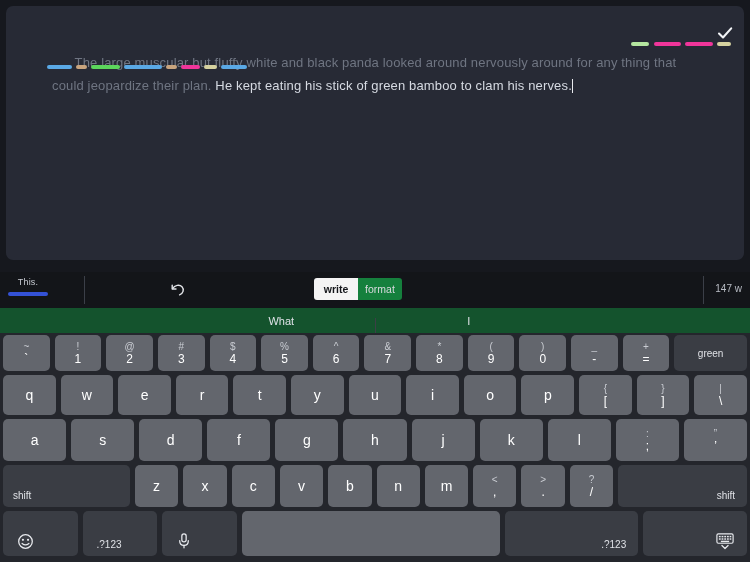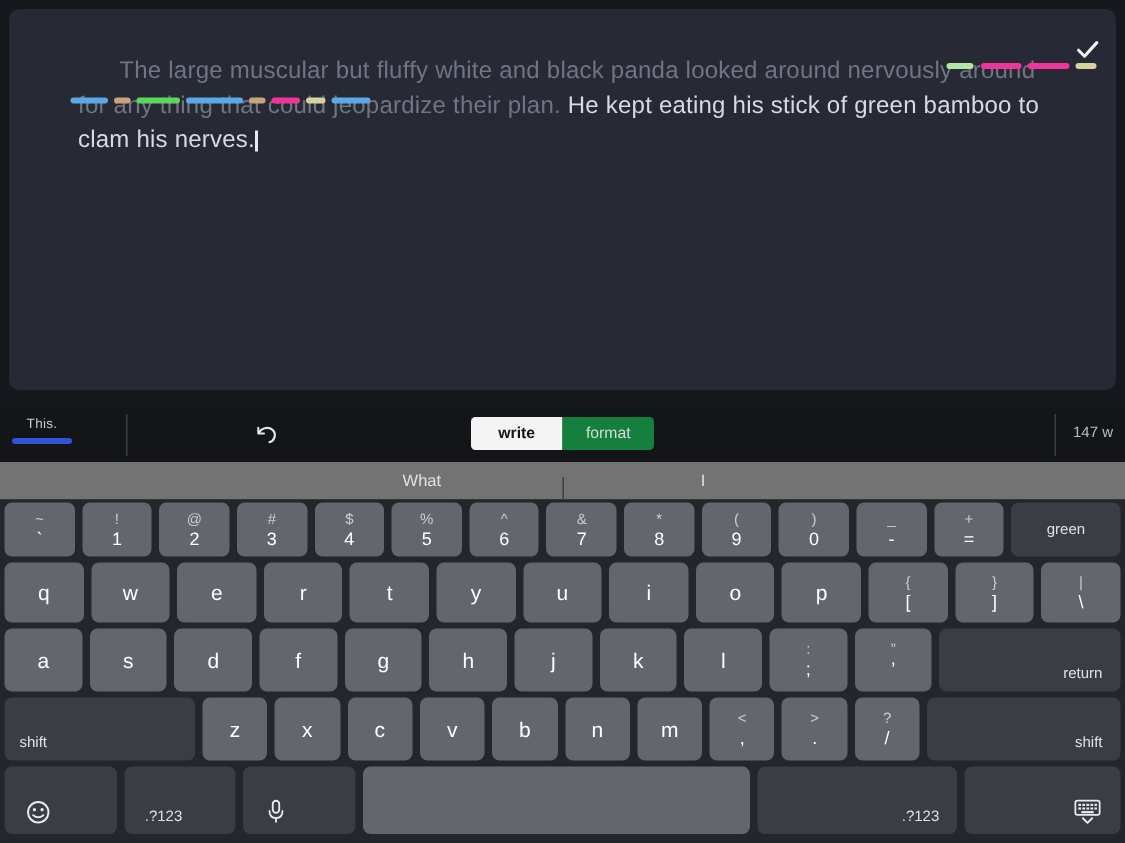--- a/index.html
+++ b/index.html
@@ -12,22 +12,22 @@
   #app { position: relative; width: 750px; height: 562px; background: #16181e; }
 
   
   .editor-card {
     position: absolute; left: 6px; top: 6px;
     width: 738px; height: 254px;
     background: #272a35;
     border-radius: 7px;
   }
   .doc-text {
-    position: absolute; left: 46px; top: 7px; right: 44px;
-    font-size: 16px; line-height: 23px;
+    position: absolute; left: 46px; top: 22px; right: 44px;
+    font-size: 13px; line-height: 23px;
     color: #6f7582;
     letter-spacing: 0.15px;
     white-space: pre-wrap;
   }
   .doc-text .active { color: #d6dae2; }
   .caret {
     display: inline-block;
     width: 1.5px; height: 14px;
     background: #e8eaee;
     vertical-align: -3px;
@@ -67,36 +67,36 @@
   .undo-btn {
     position: absolute; left: 165px; top: 6px;
     width: 26px; height: 24px;
     display: flex; align-items: center; justify-content: center;
   }
   .seg {
     position: absolute; left: 314px; top: 278px;
     display: flex; border-radius: 3px; overflow: hidden;
   }
   .seg-item {
-    width: 61px; height: 22px;
+    width: 44px; height: 22px;
     font-size: 10.5px;
     display: flex; align-items: center; justify-content: center;
   }
   .seg-item.on { background: #f4f4f4; color: #14161a; font-weight: bold; }
   .seg-item.off { background: #15803d; color: #d8dade; }
   .wordcount {
     position: absolute; right: 8px; top: 11px;
     font-size: 10px; color: #b9bdc5;
   }
 
   
   .suggest {
     position: absolute; left: 0; top: 308px;
     width: 750px; height: 25px;
-    background: #737373;
+    background: #14532d;
     display: flex; align-items: center;
   }
   .sug-item {
     flex: 1; text-align: center; font-size: 11px; color: #dfe2e7;
     position: relative;
   }
   .sug-item + .sug-item::before {
     content: ""; position: absolute; left: 0; top: 3px;
     width: 1px; height: 15px; background: #3c3f46;
   }
@@ -328,23 +328,20 @@
         <div class="key" style="flex-grow: 1; flex-basis: 0px;">
           <span>l</span>
         </div>
         <div class="key dual" style="flex-grow: 1; flex-basis: 0px;">
           <span class="top">:</span>
           <span class="bot">;</span>
         </div>
         <div class="key dual" style="flex-grow: 1; flex-basis: 0px;">
           <span class="top">”</span>
           <span class="bot">’</span>
-        </div>
-        <div class="key dark lbl-br" style="flex-grow: 2.1; flex-basis: 0px;">
-          <span class="lbl-sm">return</span>
         </div>
       </div>
     <div class="krow r4" id="row-shift">
         <div class="key dark lbl-bl" style="flex-grow: 2.7; flex-basis: 0px;">
           <span class="lbl-sm">shift</span>
         </div>
         <div class="key" style="flex-grow: 1; flex-basis: 0px;">
           <span>z</span>
         </div>
         <div class="key" style="flex-grow: 1; flex-basis: 0px;">

